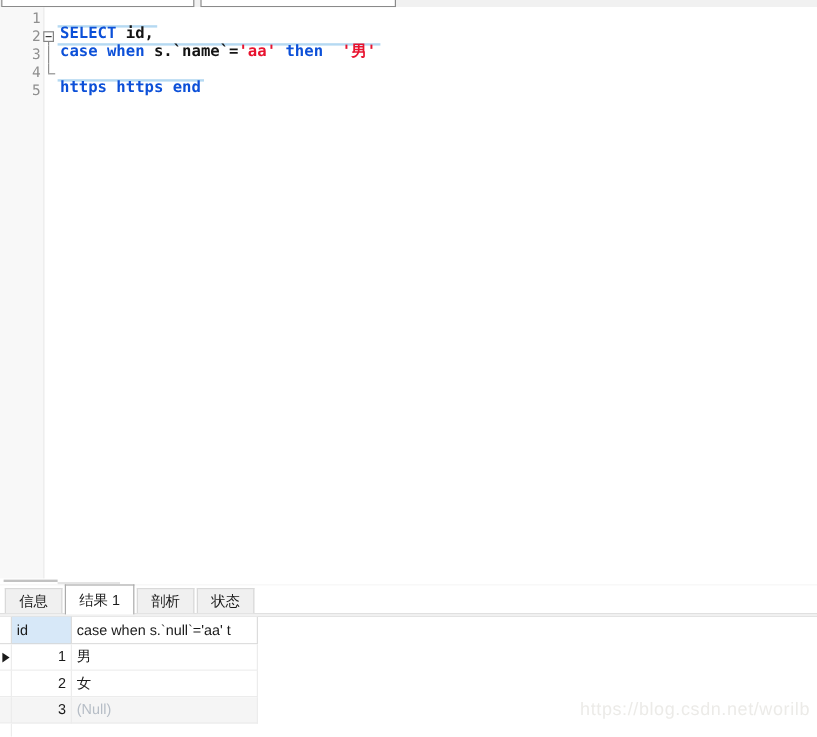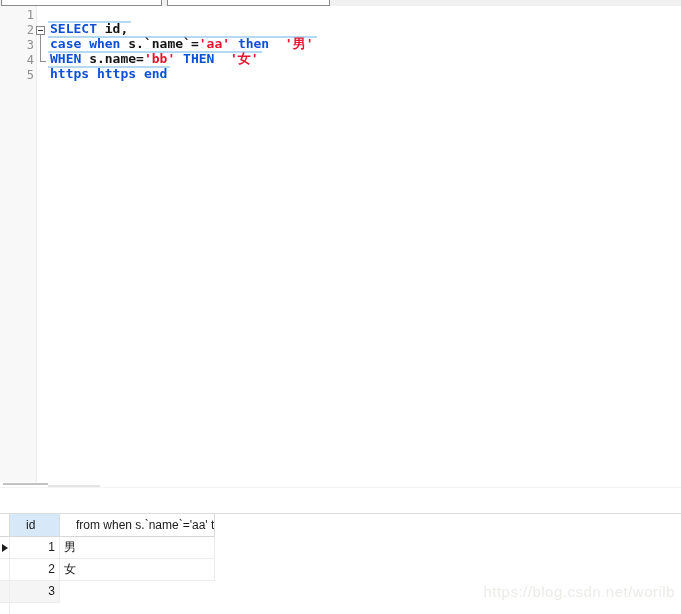--- a/index.html
+++ b/index.html
@@ -53,21 +53,21 @@
   .tab { height:21px; line-height:20px; padding:0 11px; font-size:12px; color:#1a1a1a;
     background:#f0f0f0; border:1px solid #d9d9d9; border-bottom:none; margin-right:2px; cursor:default; }
   .tab.active { height:25px; line-height:24px; background:#fff; border-color:#ababab;
     margin-bottom:-1px; position:relative; z-index:2; }
 
   
   #grid { position:absolute; left:0; top:513px; width:681px; bottom:0; font-size:12px; color:#1a1a1a; }
   #grid .topline { position:absolute; left:0; top:0; width:681px; height:1px; background:#dcdcdc; }
   .g-header { position:absolute; left:0; top:1px; height:23px; display:flex; }
   .g-cell { border-right:1px solid #dcdcdc; border-bottom:1px solid #d6d6d6;
-    height:23px; line-height:22px; padding:0 16px; overflow:hidden; white-space:nowrap; background:#fff; }
+    height:23px; line-height:22px; padding:0 4px; overflow:hidden; white-space:nowrap; background:#fff; }
   .g-corner { width:10px; padding:0; }
   .g-h-id { width:50px; background:var(--hdrsel,#d7e8f8); }
   .g-h-expr { width:155px; }
   .g-rows { position:absolute; left:0; top:24px; }
   .g-row { display:flex; height:22px; }
   .g-row:nth-child(3) .g-d { background:#f5f5f5; }
   .g-d { border-right:1px solid #ececec; border-bottom:1px solid #ececec;
     height:22px; line-height:21px; padding:0 4px; overflow:hidden; white-space:nowrap; background:#fff; }
   .g-marker { width:10px; padding:0; position:relative; }
   .g-id { width:50px; text-align:right; }
@@ -89,53 +89,60 @@
 
   <div class="topstrip"></div>
   <div class="combo" id="combo1"></div>
   <div class="combo" id="combo2"></div>
 
   <div id="editor">
     <div id="gutter-bg"></div>
     <div id="editor-lines">
         <div class="line"><span class="lnum">1</span><span class="fold fold-none"></span><span class="code sel"><span class="tok kw">SELECT</span><span class="tok pl"> id,</span></span></div>
         <div class="line"><span class="lnum">2</span><span class="fold fold-start"><span class="fbox"></span><span class="vline"></span></span><span class="code sel"><span class="tok kw">case</span><span class="tok pl"> </span><span class="tok kw">when</span><span class="tok pl"> s.`name`=</span><span class="tok str">'aa'</span><span class="tok pl"> </span><span class="tok kw">then</span><span class="tok pl">  </span><span class="tok str">'男'</span></span></div>
-        <div class="line"><span class="lnum">3</span><span class="fold fold-mid"><span class="vline"></span></span><span class="code sel"><span class="tok kw">WHEN</span><span class="tok pl"> s.name=</span><span class="tok str">'bb'</span><span class="tok pl"> </span><span class="tok kw">THEN</span><span class="tok pl">  </span><span class="tok str">'女'</span></span></div>
+        <div class="line"><span class="lnum">3</span><span class="fold fold-mid"><span class="vline"></span></span></div>
         <div class="line"><span class="lnum">4</span><span class="fold fold-end"><span class="vline"></span><span class="hline"></span></span><span class="code sel"><span class="tok kw">https</span><span class="tok pl"> </span><span class="tok kw">https</span><span class="tok pl"> </span><span class="tok kw">end</span></span></div>
         <div class="line"><span class="lnum">5</span><span class="fold fold-none"></span></div>
       </div>
   </div>
 
   <div class="split1"></div>
   <div class="split2"></div>
   <div class="split3"></div>
 
+  <div id="tabbar">
+      <div class="tab">信息</div>
+      <div class="tab active">结果 1</div>
+      <div class="tab">剖析</div>
+      <div class="tab">状态</div>
+    </div>
 
   <div id="grid">
     <div class="topline"></div>
     <div class="g-header">
       <div class="g-cell g-corner"></div>
       <div class="g-cell g-h-id">id</div>
-      <div class="g-cell g-h-expr">from when s.`name`='aa' t</div>
+      <div class="g-cell g-h-expr">case when s.`null`='aa' t</div>
     </div>
     <div class="g-rows">
         <div class="g-row">
           <div class="g-d g-marker">
             <span class="arrow"></span>
           </div>
           <div class="g-d g-id">1</div>
           <div class="g-d g-val">男</div>
         </div>
         <div class="g-row">
           <div class="g-d g-marker"></div>
           <div class="g-d g-id">2</div>
           <div class="g-d g-val">女</div>
         </div>
         <div class="g-row">
           <div class="g-d g-marker"></div>
           <div class="g-d g-id">3</div>
+          <div class="g-d g-val isnull">(Null)</div>
         </div>
       </div>
     <div class="g-filler"></div>
   </div>
 
   <div id="watermark">https://blog.csdn.net/worilb</div>
 </div>
 
 </body></html>

